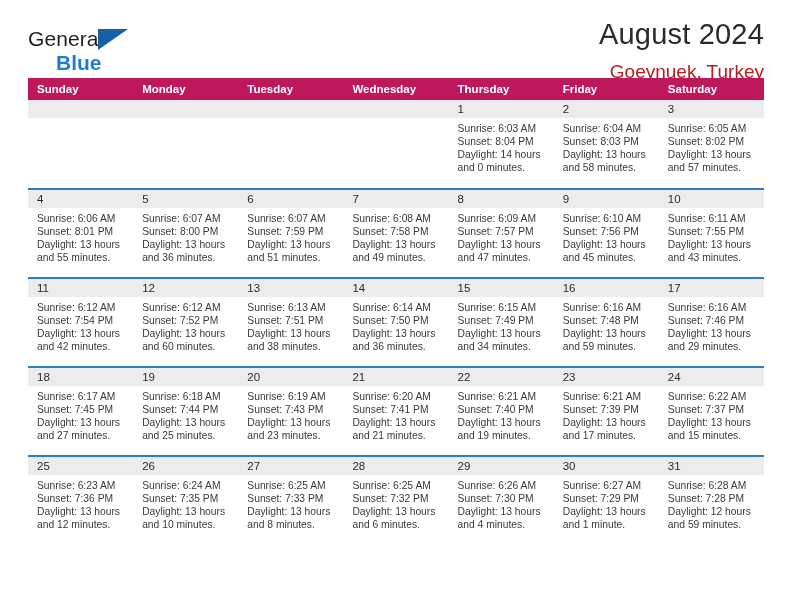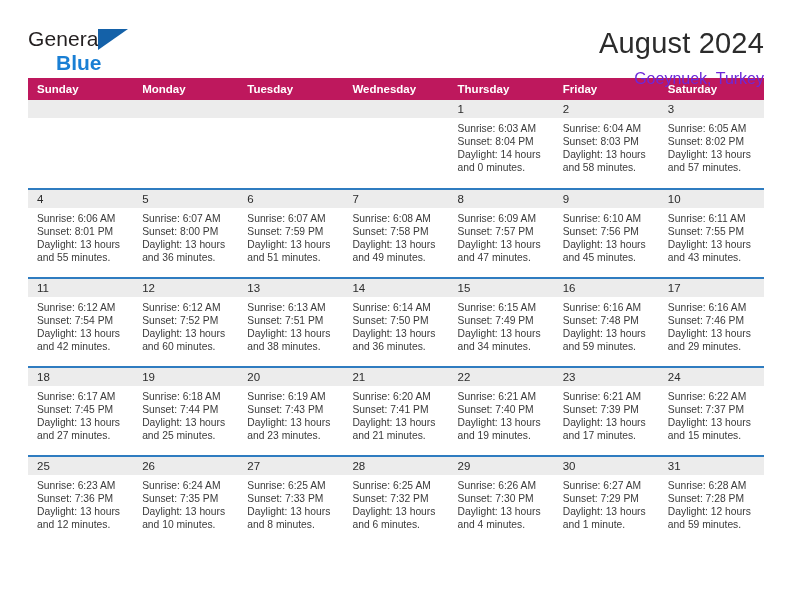--- a/index.html
+++ b/index.html
@@ -20,21 +20,21 @@
     height: 612px;
     position: relative;
     box-sizing: border-box;
     padding: 0 28px;
   }
 
   
   .masthead {
     height: 74px;
     display: flex;
-    align-items: flex-start;
+    align-items: center;
     justify-content: space-between;
     padding-top: 28px;
     box-sizing: border-box;
   }
 
   .logo {
     position: relative;
     width: 120px;
     height: 46px;
     line-height: 1;
@@ -69,22 +69,22 @@
     padding-top: 0px;
   }
   .cal-title {
     font-size: 29px;
     font-weight: normal;
     color: #2b2b2b;
     line-height: 1.05;
     letter-spacing: 0.2px;
   }
   .cal-subtitle {
-    font-size: 16px;
-    color: #6d28d9;
+    font-size: 19px;
+    color: #b91c1c;
     margin-top: 12px;
     line-height: 1.1;
   }
 
   
   .calendar {
     width: 736px;
     border-collapse: collapse;
     table-layout: fixed;
     margin-top: 4px;

